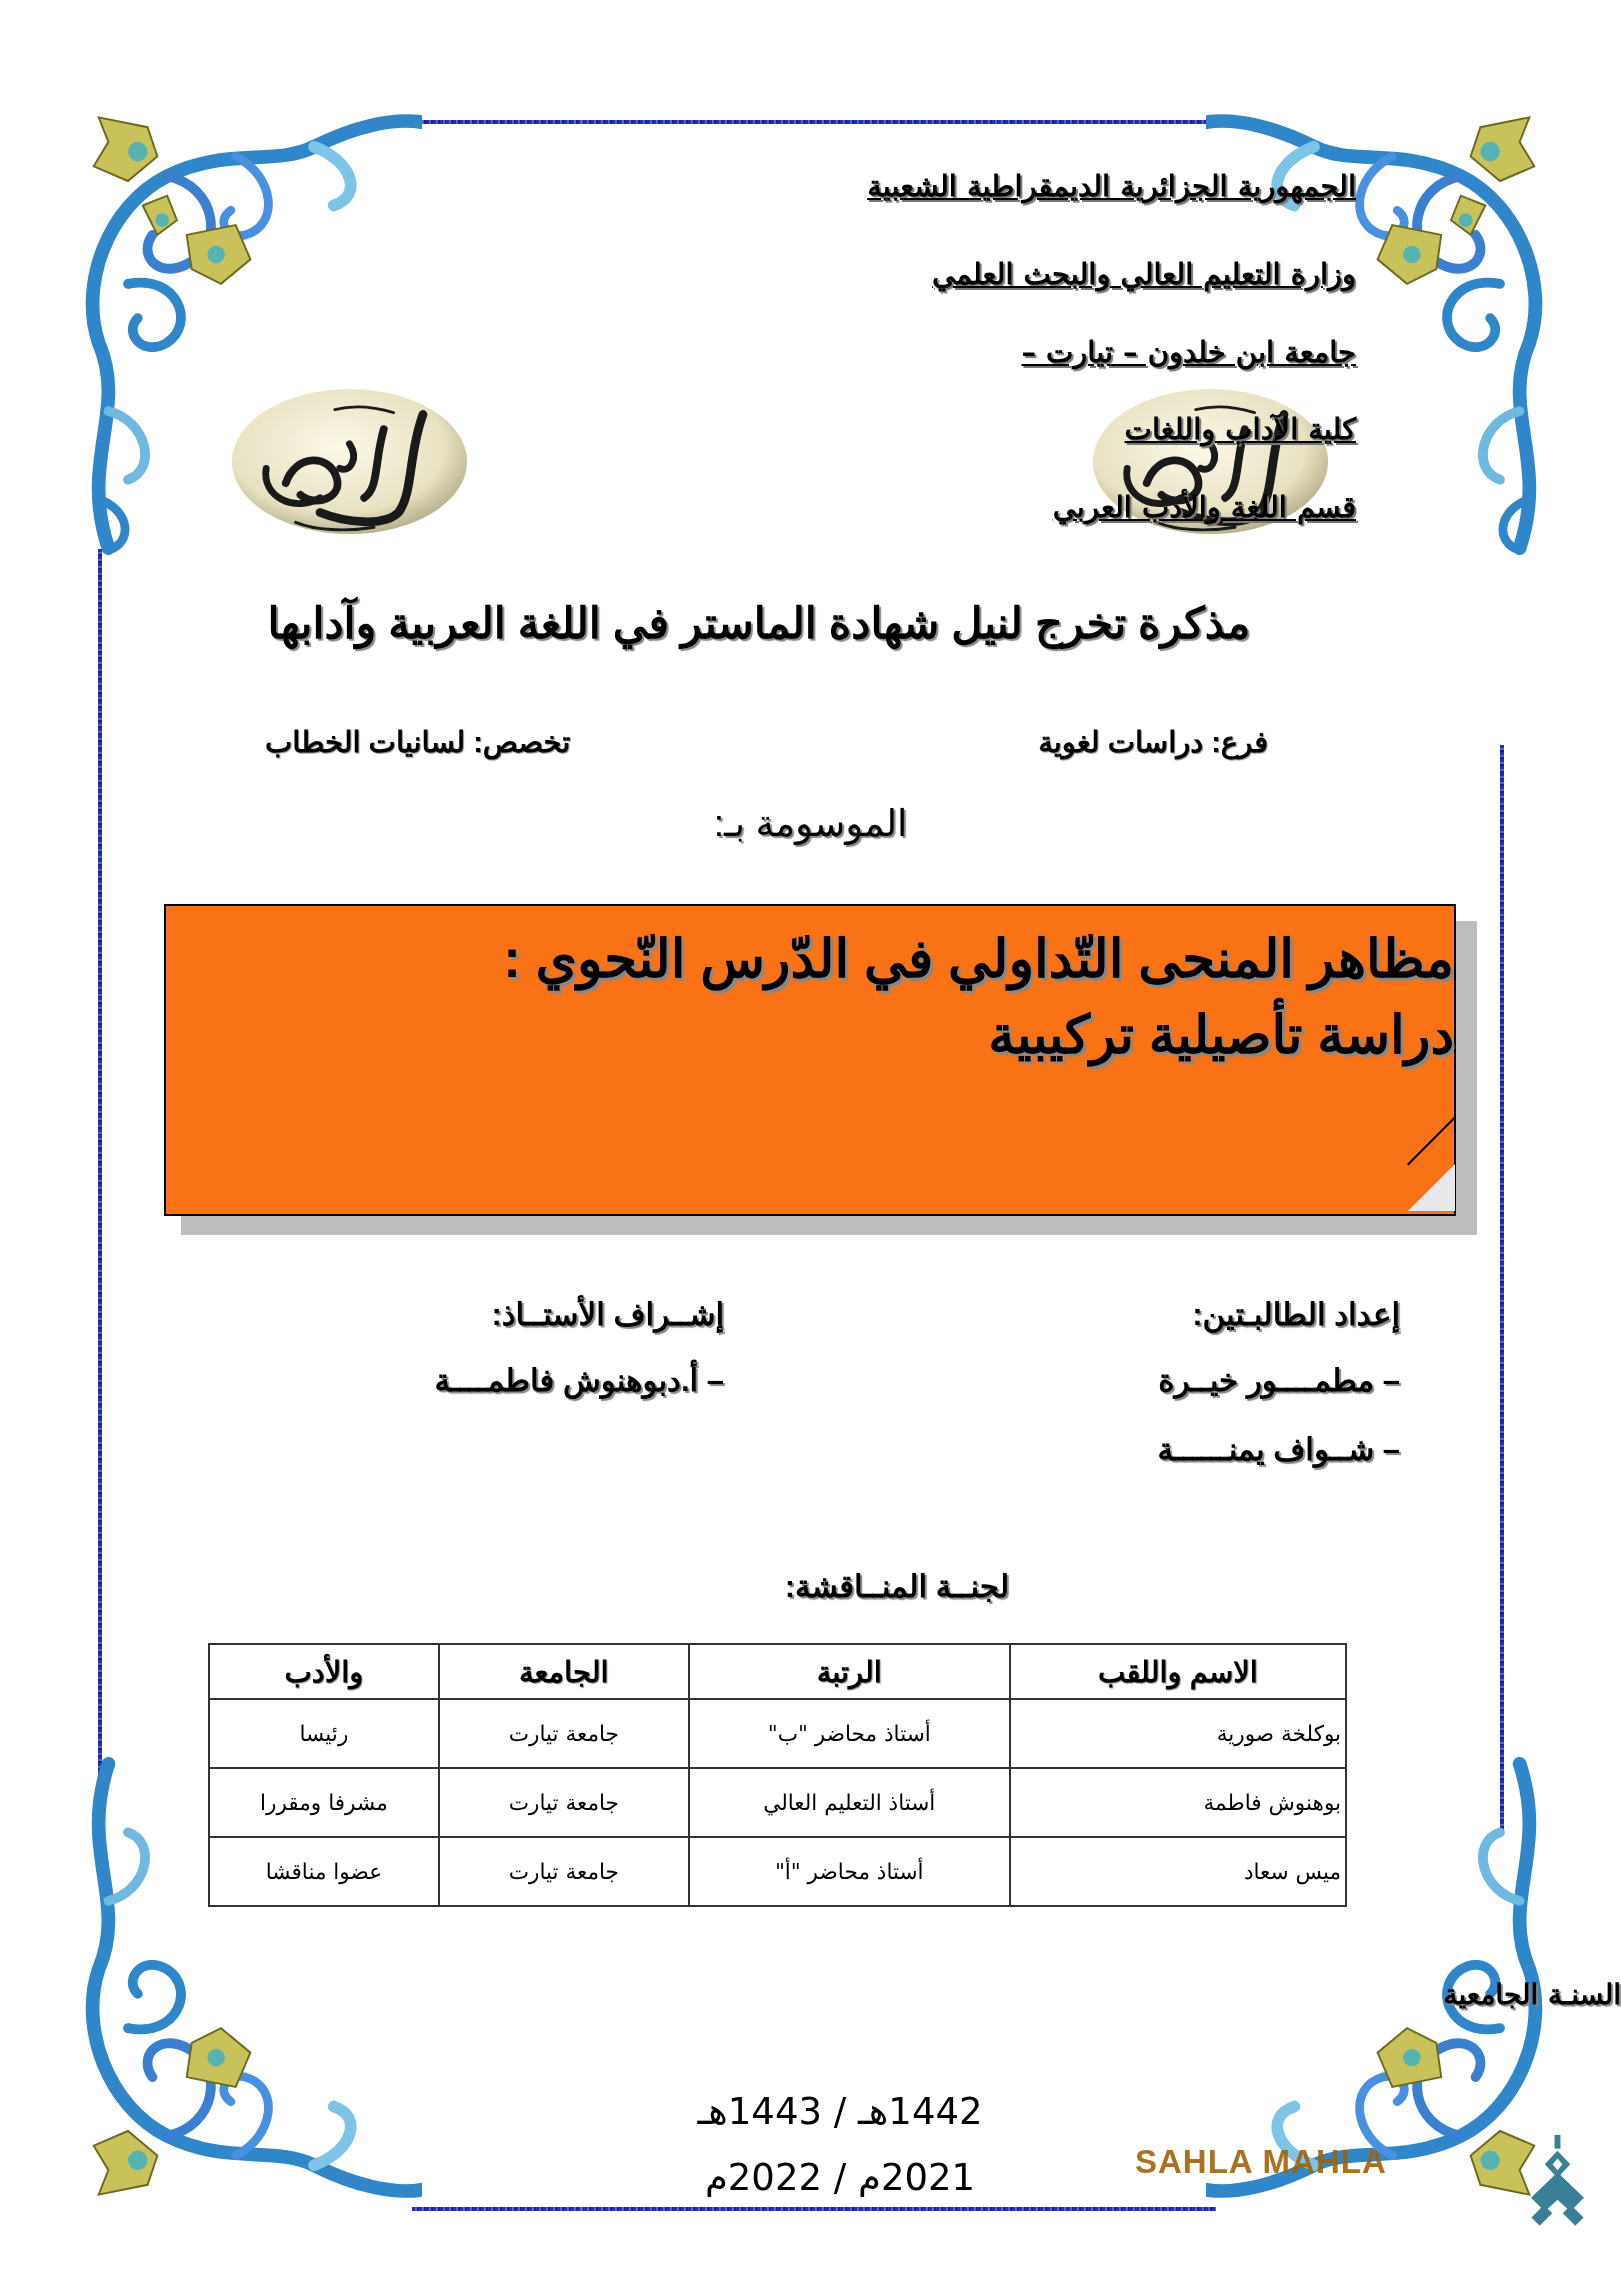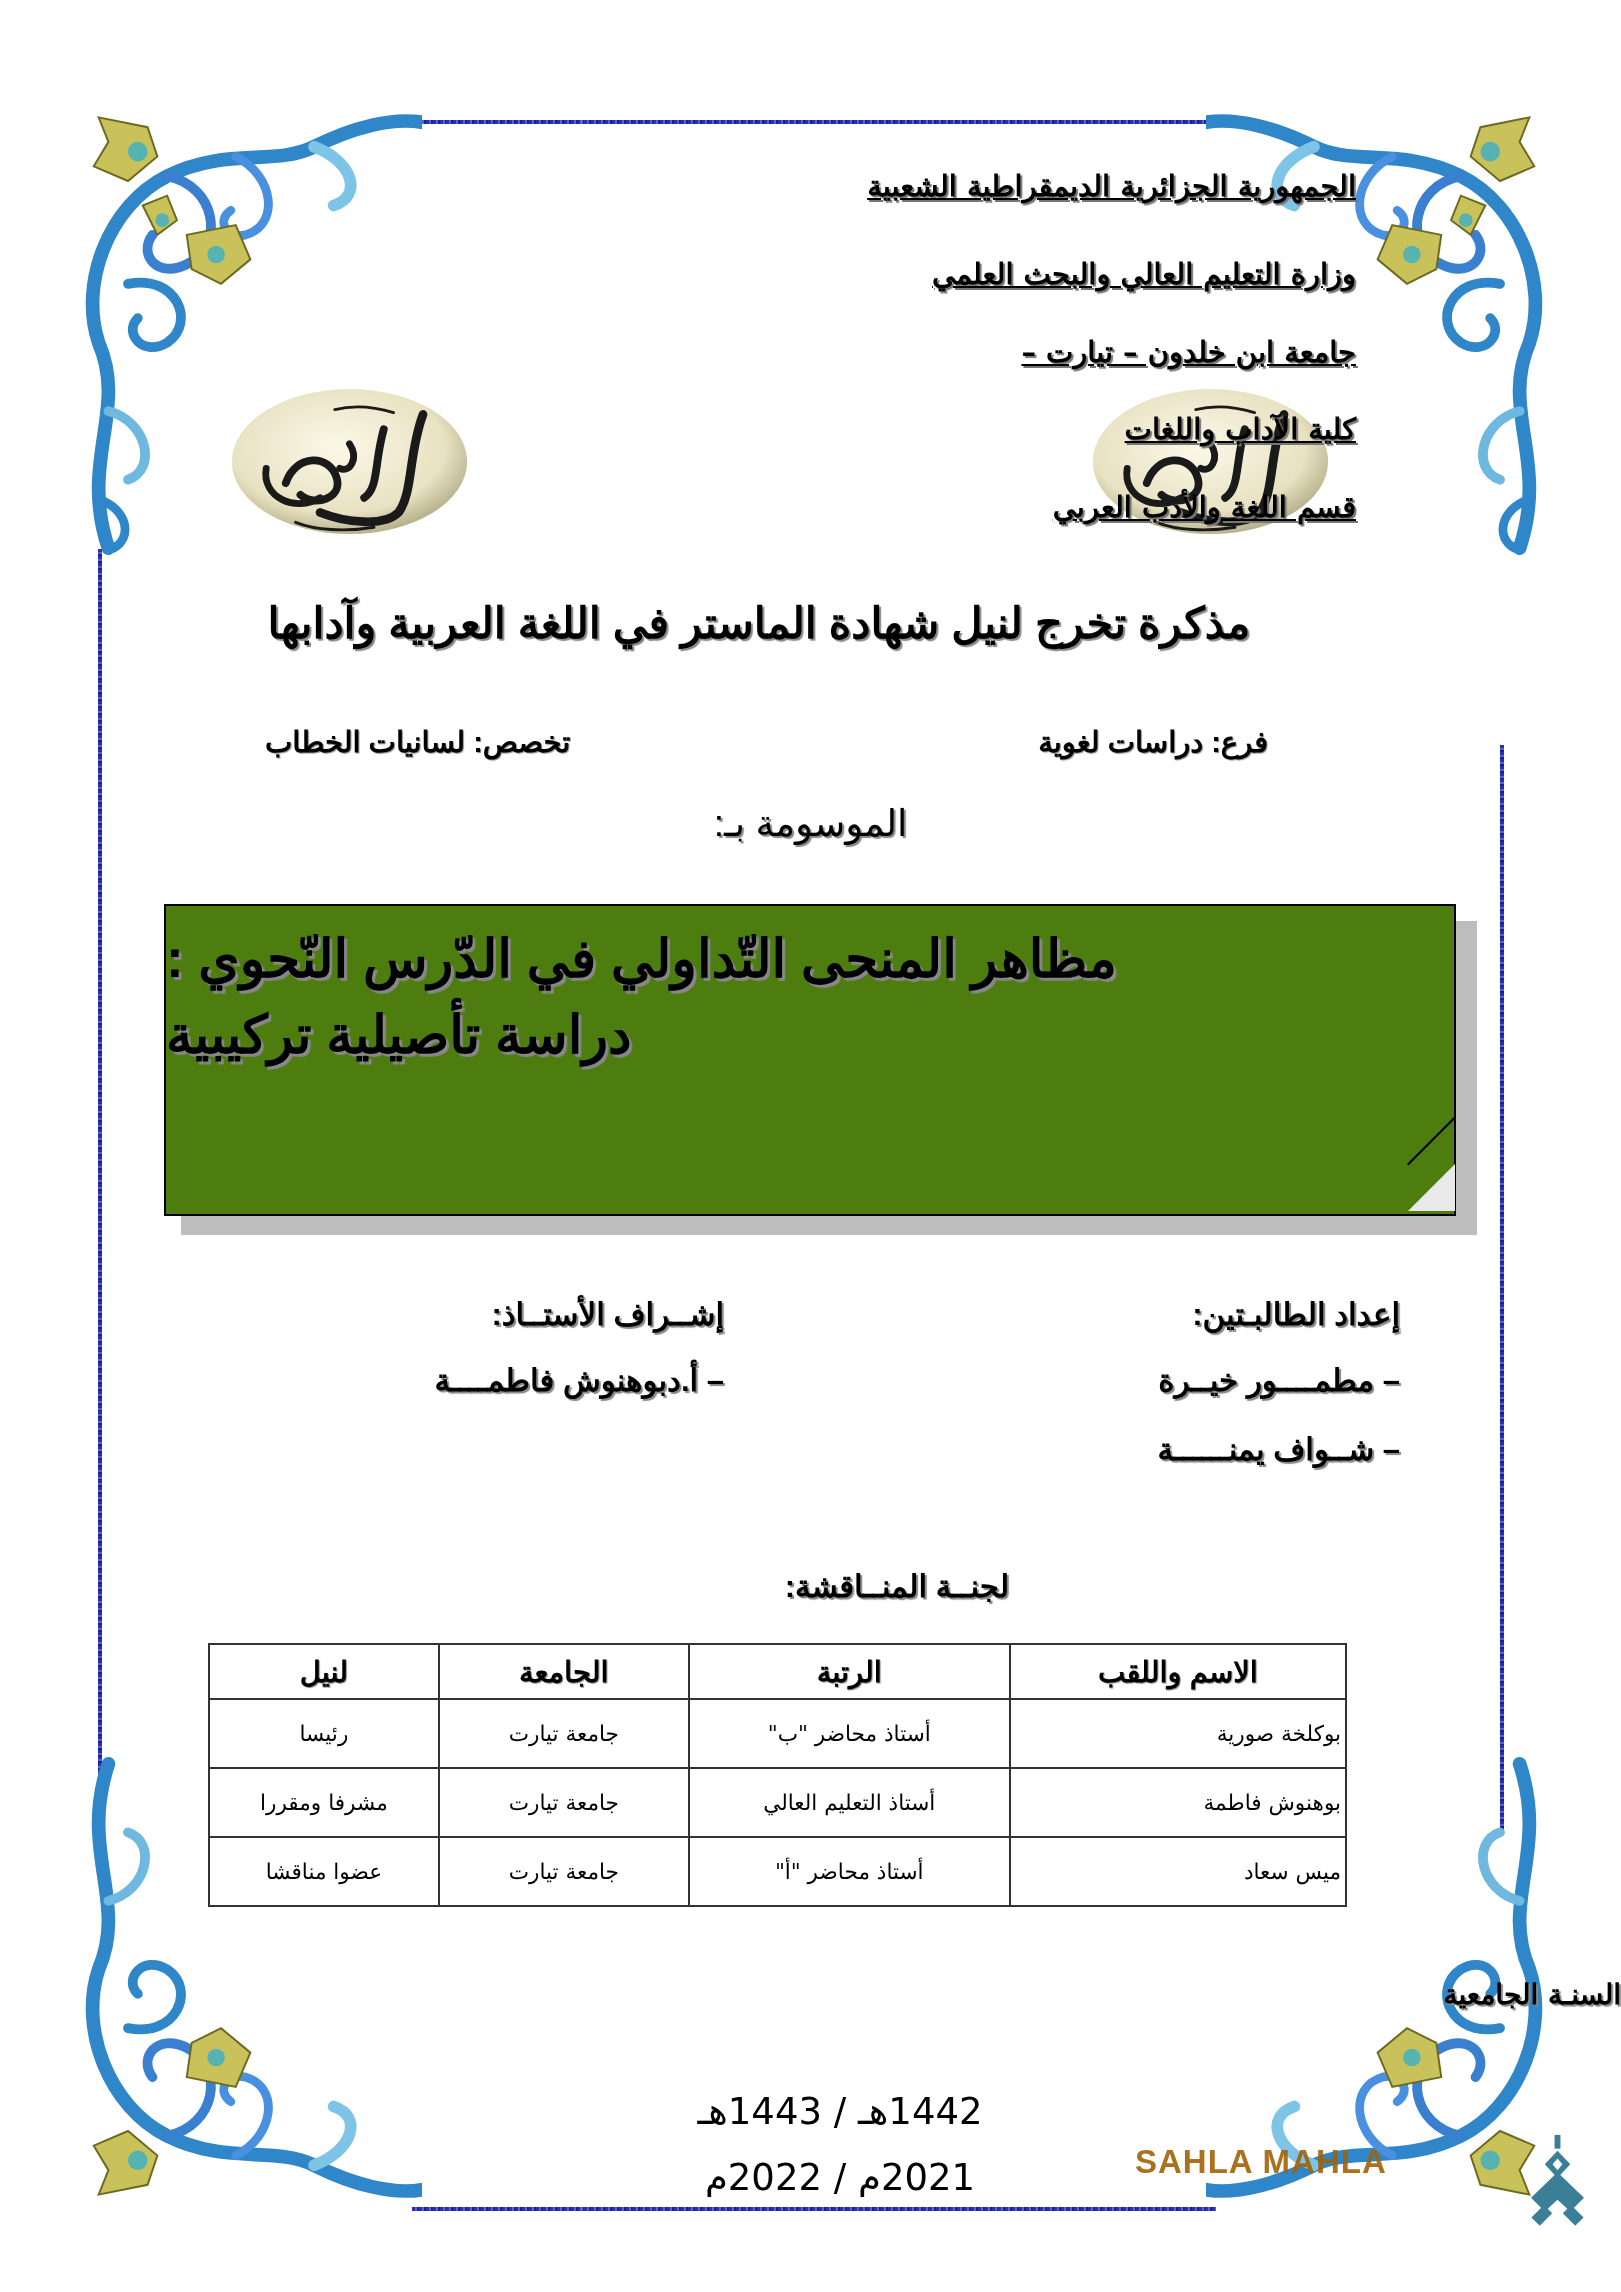--- a/index.html
+++ b/index.html
@@ -47,22 +47,22 @@
     text-shadow: 2px 2px 1px #888;
   }
   .branch { position: absolute; top: 725px; right: 353px; font-family: "Liberation Sans", sans-serif; font-weight: bold; font-size: 29px; text-shadow: 1px 1px 1px #888; }
   .specialty { position: absolute; top: 725px; left: 265px; font-family: "Liberation Sans", sans-serif; font-weight: bold; font-size: 29px; text-shadow: 1px 1px 1px #888; }
   .titled-as { position: absolute; top: 802px; left: 0; width: 1621px; text-align: center; box-sizing: border-box; font-family: "Liberation Sans", sans-serif; font-size: 37px; text-shadow: 2px 2px 1px #888; }
 
   
   .title-shadow { position: absolute; left: 181px; top: 921px; width: 1296px; height: 314px; background: #bdbdbd; }
   .title-box {
     position: absolute; left: 164px; top: 904px; width: 1292px; height: 312px;
-    background: #4d7c0f; border: 2.9px solid #000; box-sizing: border-box;
-    text-align: left; font-family: "Liberation Sans", sans-serif; font-size: 53px; font-weight: bold;
+    background: #f97316; border: 2.9px solid #000; box-sizing: border-box;
+    text-align: right; font-family: "Liberation Sans", sans-serif; font-size: 53px; font-weight: bold;
     text-shadow: 2.9px 2.9px 1px #888;
   }
   .title-box .l1 { position: absolute; top: 21.6px; left: 0; right: 0; }
   .title-box .l2 { position: absolute; top: 98px; left: 0; right: 0; }
   .title-box .l3 { position: absolute; top: 196px; left: 0; right: 0; }
   .fold { position: absolute; left: 1408px; top: 1164px; width: 0; height: 0;
     border-left: 47px solid transparent; border-bottom: 47px solid #e9e9e9; }
   .fold-line { position: absolute; left: 1407px; top: 1164px; width: 67px; height: 2px; background: #000; transform-origin: 0 0; transform: rotate(-45deg); }
 
   
@@ -268,21 +268,21 @@
       <col class="c1">
       <col class="c2">
       <col class="c3">
       <col class="c4">
     </colgroup>
   <thead>
     <tr>
       <th>الاسم واللقب</th>
       <th>الرتبة</th>
       <th>الجامعة</th>
-      <th>لنيل</th>
+      <th>والأدب</th>
     </tr>
   </thead>
   <tbody>
     <tr>
       <td class="name">بوكلخة صورية</td>
       <td>أستاذ محاضر "ب"</td>
       <td>جامعة تيارت</td>
       <td>رئيسا</td>
     </tr>
     <tr>

